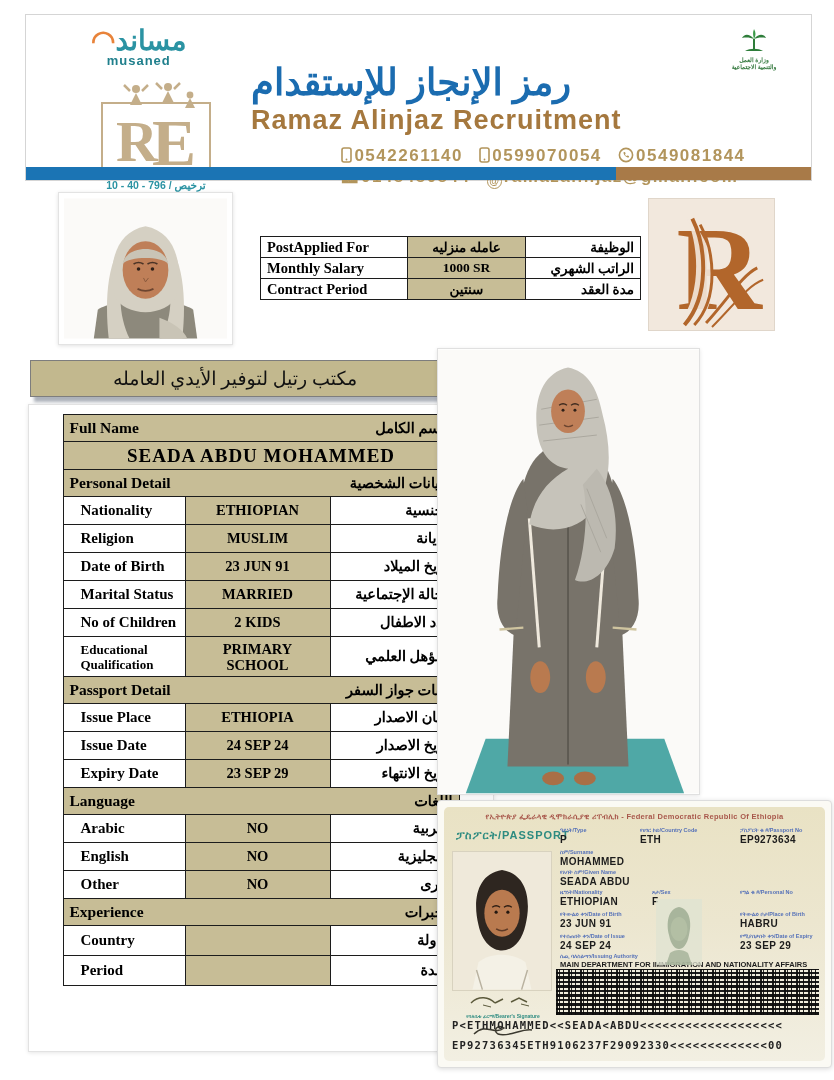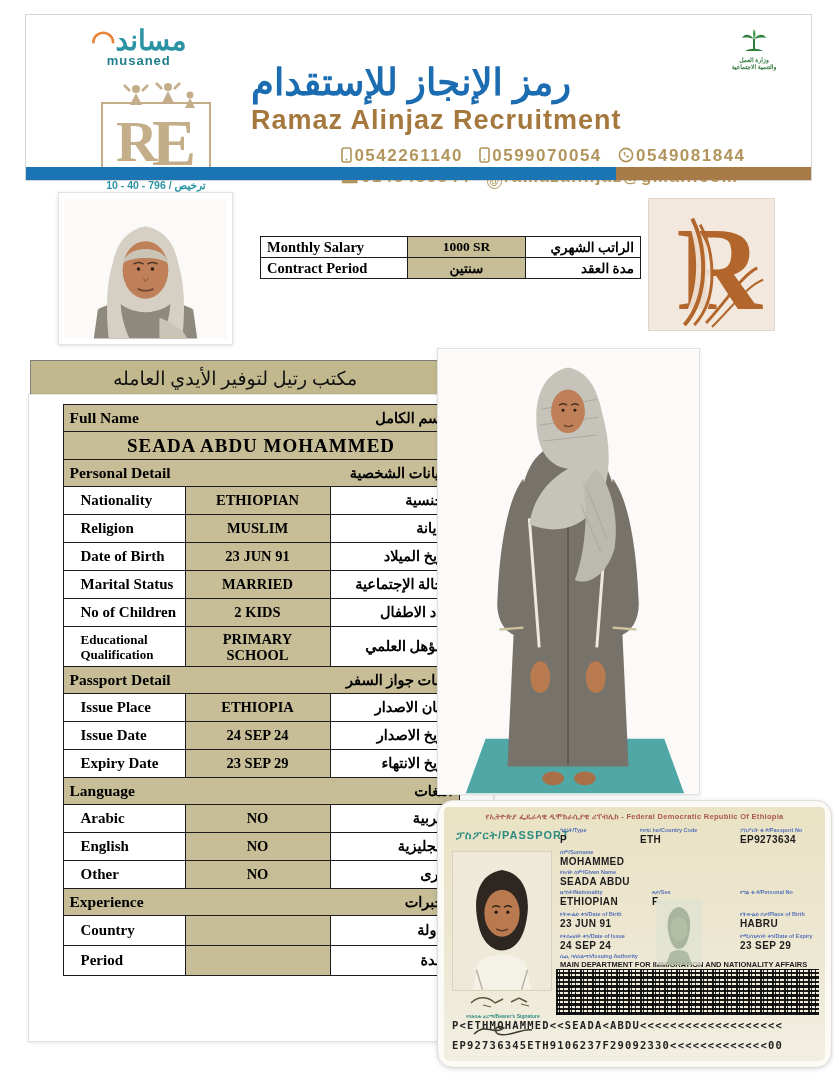--- a/index.html
+++ b/index.html
@@ -40,21 +40,21 @@
 
   
   .rlogo-card { position:absolute; left:648px; top:198px; width:127px; height:133px; background:#f2e8dd; border:1px solid #e0d6ca; }
   .rlogo-card svg { width:100%; height:100%; display:block; }
 
   
   .office-banner { position:absolute; left:30px; top:360px; width:410px; height:37px; background:#c2b88e; border:1px solid #7d7d7d; box-shadow:4px 5px 3px rgba(105,115,130,.55); display:flex; align-items:center; justify-content:center; }
   .office-banner span { font-size:19px; font-weight:normal; color:#111; direction:rtl; font-family:"Liberation Serif", serif; }
 
   
-  .cv-card { position:absolute; left:28px; top:394px; width:466px; height:648px; background:#fff; border:1px solid #e2e2e2; box-shadow:0 1px 4px rgba(0,0,0,.10); }
+  .cv-card { position:absolute; left:28px; top:404px; width:466px; height:648px; background:#fff; border:1px solid #e2e2e2; box-shadow:0 1px 4px rgba(0,0,0,.10); }
   .cv-table { border-collapse:collapse; margin:9px auto 0 auto; font-family:"Liberation Serif", serif; }
   .cv-table td { border:1.7px solid #1c1c1c; }
   .cv-table .hwrap { display:flex; justify-content:space-between; align-items:center; padding:0 6px; }
   .row-header td { background:#c7bd96; height:27px; }
   .row-header .hen { font-size:15.5px; font-weight:bold; }
   .row-header .har { font-size:14.5px; font-weight:bold; direction:rtl; }
   .row-name td { background:#c7bd96; height:28px; text-align:center; font-size:19px; font-weight:bold; letter-spacing:1px; }
   .row-field td { height:28px; font-weight:bold; }
   .row-field td.en { width:122px; font-size:15px; padding-left:17px; }
   .row-field td.val { width:145px; font-size:14.5px; text-align:center; background:#c7bd96; }
@@ -62,21 +62,21 @@
   .row-tall td { height:40px; }
   .row-tall td.en { font-size:13px; line-height:15px; }
   .row-tall td.val { padding:0 26px; line-height:16px; }
   .row-exp td { height:30px; }
 
   
   .fullbody-card { position:absolute; left:437px; top:348px; width:263px; height:447px; background:#fff; border:1px solid #e0e0e0; box-shadow:0 1px 4px rgba(0,0,0,.10); }
   .fullbody-card svg { width:100%; height:100%; display:block; }
 
   
-  .passport-card { position:absolute; left:437px; top:800px; width:395px; height:268px; background:#fbfaf4; border:1px solid #ddd; border-radius:16px; box-shadow:0 1px 5px rgba(0,0,0,.15); }
+  .passport-card { position:absolute; left:437px; top:800px; width:395px; height:268px; background:#fbfaf4; border:1px solid #ddd; border-radius:4px; box-shadow:0 1px 5px rgba(0,0,0,.15); }
   .pp-inner { position:absolute; left:6px; top:6px; width:381px; height:254px; border-radius:5px; background:linear-gradient(180deg,#e9e2c4 0%,#ece6cf 45%,#f2efe2 100%); overflow:hidden; }
   .pp-header { position:absolute; left:0; top:5px; width:100%; text-align:center; font-size:7.5px; font-weight:bold; color:#a8574b; letter-spacing:.3px; }
   .pp-doc { position:absolute; left:12px; top:22px; font-size:11px; font-weight:bold; color:#2d8b80; letter-spacing:1px; }
   .pp-field { position:absolute; }
   .pp-field .lbl { font-size:5.5px; color:#5571b8; font-weight:bold; white-space:nowrap; }
   .pp-field .val { font-size:10px; color:#1c1c1c; font-weight:bold; letter-spacing:.4px; white-space:nowrap; }
   .pp-field .val-sm { font-size:7.5px; color:#1c1c1c; font-weight:bold; white-space:normal; width:262px; }
   .pp-photo { position:absolute; left:8px; top:44px; width:100px; height:140px; background:#efe9da; border:1px solid #d8d2bf; }
   .pp-photo svg { width:100%; height:100%; display:block; }
   .pp-ghost { position:absolute; left:212px; top:92px; width:46px; height:66px; }
@@ -182,20 +182,25 @@
     <path d="M80 80 L82 84 L85 80" stroke="#8a5a3c" stroke-width="1" fill="none"></path>
     <path d="M74 91 Q82 95,90 91" stroke="#6d4530" stroke-width="1.8" fill="none"></path>
     <path d="M96 120 C110 125,120 132,124 141 L96 141 Z" fill="#c9c4b6"></path>
   </svg>
 </div>
 
 <table class="app-table">
   <tbody>
 
 
+      <tr>
+        <td class="en">PostApplied For</td>
+        <td class="val">عامله منزليه</td>
+        <td class="ar">الوظيفة</td>
+      </tr>
 
       <tr>
         <td class="en">Monthly Salary</td>
         <td class="val">1000 SR</td>
         <td class="ar">الراتب الشهري</td>
       </tr>
 
       <tr>
         <td class="en">Contract Period</td>
         <td class="val">سنتين</td>

